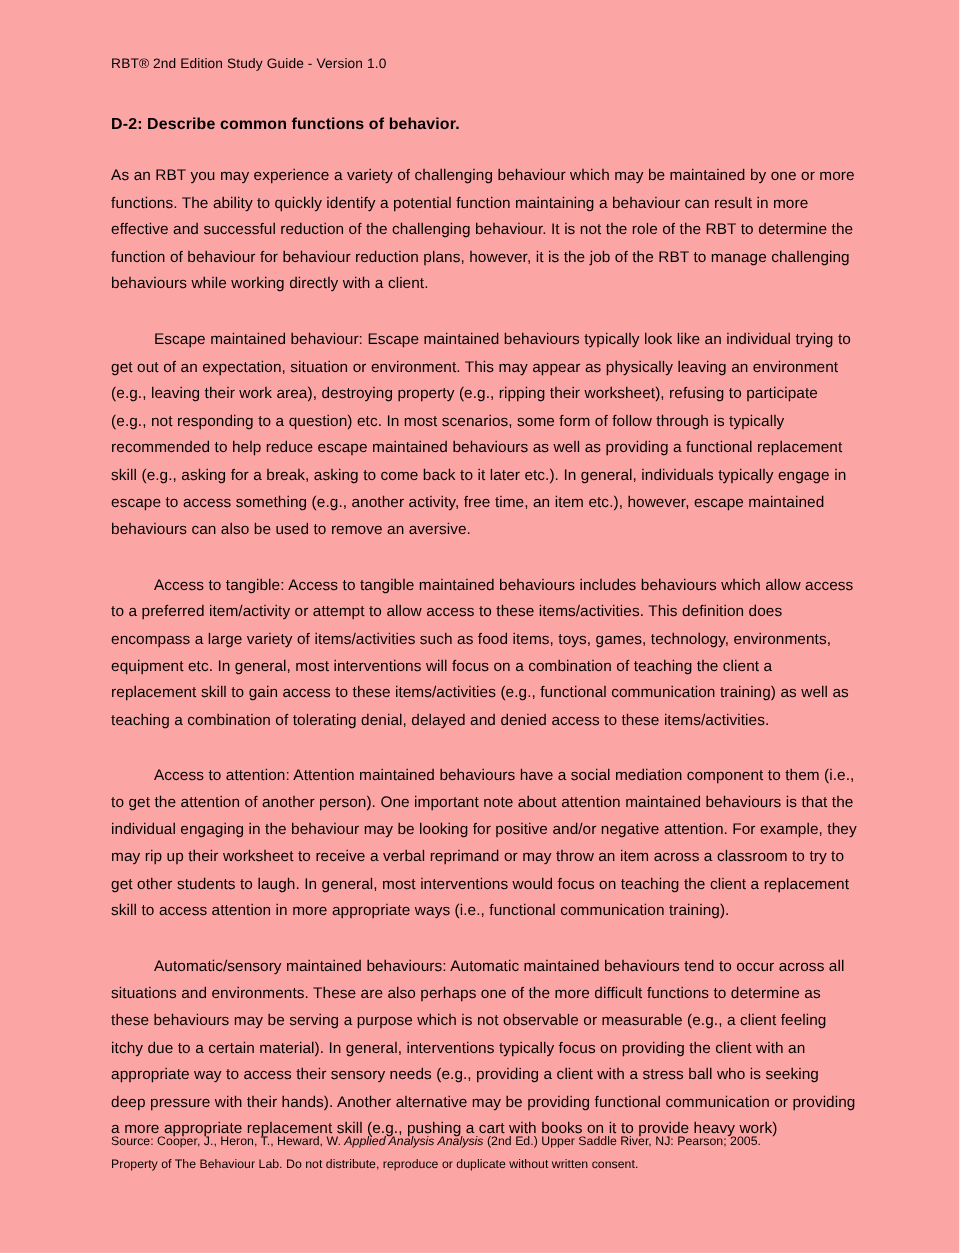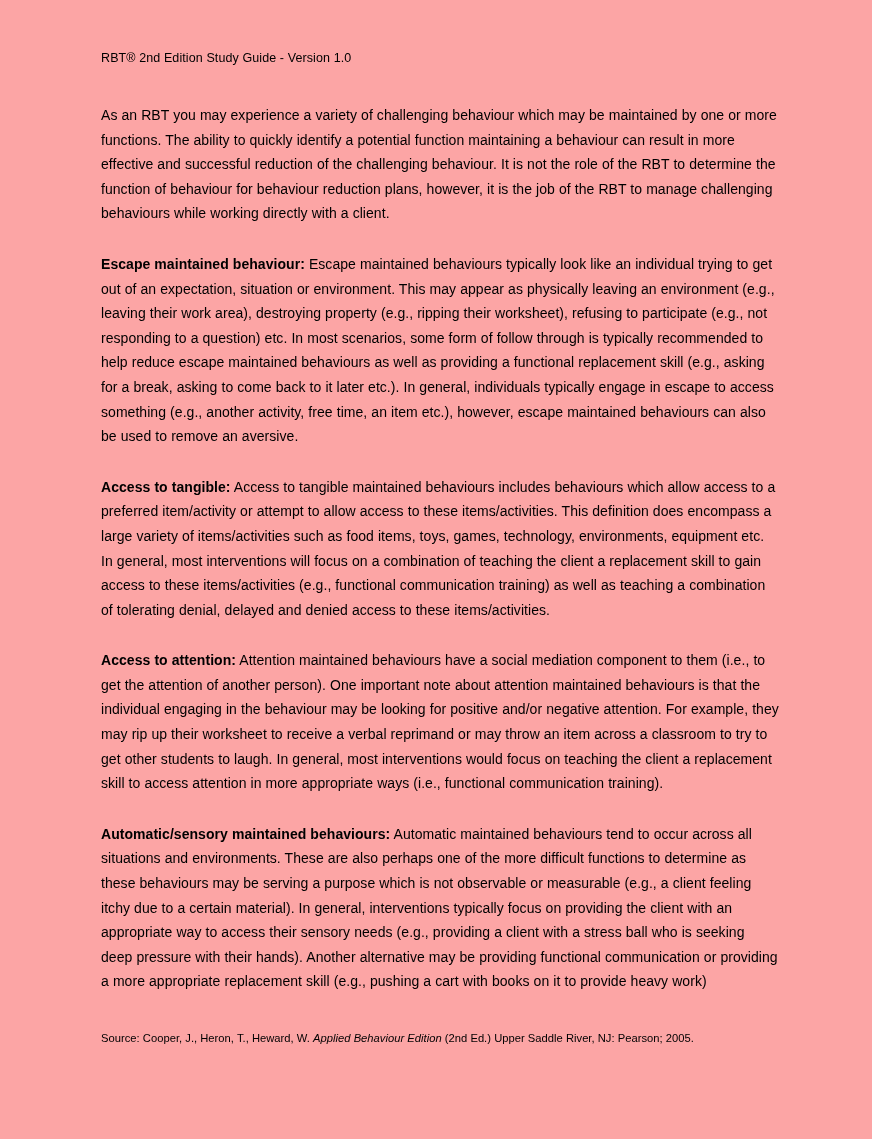--- a/index.html
+++ b/index.html
@@ -58,21 +58,22 @@
     margin: 0 0 26px 0;
     text-align: left;
     letter-spacing: 0.05px;
     word-spacing: 0.1px;
   }
   p.body-par:last-child {
     margin-bottom: 0;
   }
 
   .lead {
-    font-weight: bold;
+    font-weight: normal;
+    margin-left: 39px;
   }
 
   .footer {
     position: absolute;
     left: 101px;
     top: 1028px;
     width: 678px;
   }
 
   .footer-line {
@@ -89,20 +90,21 @@
 </style>
 </head>
 <body>
 
 <div class="page">
 
   <div class="doc-header">RBT® 2nd Edition Study Guide - Version 1.0</div>
 
   <div class="content">
 
+    <h1 class="section-title">D-2: Describe common functions of behavior.</h1>
 
     <p class="body-par">
       <span>As an RBT you may experience a variety of challenging behaviour which may be maintained by one or more functions. The ability to quickly identify a potential function maintaining a behaviour can result in more effective and successful reduction of the challenging behaviour. It is not the role of the RBT to determine the function of behaviour for behaviour reduction plans, however, it is the job of the RBT to manage challenging behaviours while working directly with a client.</span>
     </p>
 
     <p class="body-par">
       <span class="lead">Escape maintained behaviour:</span><span> Escape maintained behaviours typically look like an individual trying to get out of an expectation, situation or environment. This may appear as physically leaving an environment (e.g., leaving their work area), destroying property (e.g., ripping their worksheet), refusing to participate (e.g., not responding to a question) etc. In most scenarios, some form of follow through is typically recommended to help reduce escape maintained behaviours as well as providing a functional replacement skill (e.g., asking for a break, asking to come back to it later etc.). In general, individuals typically engage in escape to access something (e.g., another activity, free time, an item etc.), however, escape maintained behaviours can also be used to remove an aversive.</span>
     </p>
 
     <p class="body-par">
@@ -115,19 +117,20 @@
 
     <p class="body-par">
       <span class="lead">Automatic/sensory maintained behaviours:</span><span> Automatic maintained behaviours tend to occur across all situations and environments. These are also perhaps one of the more difficult functions to determine as these behaviours may be serving a purpose which is not observable or measurable (e.g., a client feeling itchy due to a certain material). In general, interventions typically focus on providing the client with an appropriate way to access their sensory needs (e.g., providing a client with a stress ball who is seeking deep pressure with their hands). Another alternative may be providing functional communication or providing a more appropriate replacement skill (e.g., pushing a cart with books on it to provide heavy work)</span>
     </p>
 
   </div>
 
   <div class="footer">
 
     <div class="footer-line">
-      <span>Source: Cooper, J., Heron, T., Heward, W. </span><span class="ital">Applied Behaviour Edition</span><span> (2nd Ed.) Upper Saddle River, NJ: Pearson; 2005.</span>
+      <span>Source: Cooper, J., Heron, T., Heward, W. </span><span class="ital">Applied Analysis Analysis</span><span> (2nd Ed.) Upper Saddle River, NJ: Pearson; 2005.</span>
     </div>
 
+    <div class="footer-line">Property of The Behaviour Lab. Do not distribute, reproduce or duplicate without written consent.</div>
 
   </div>
 
 </div>
 
 </body></html>

